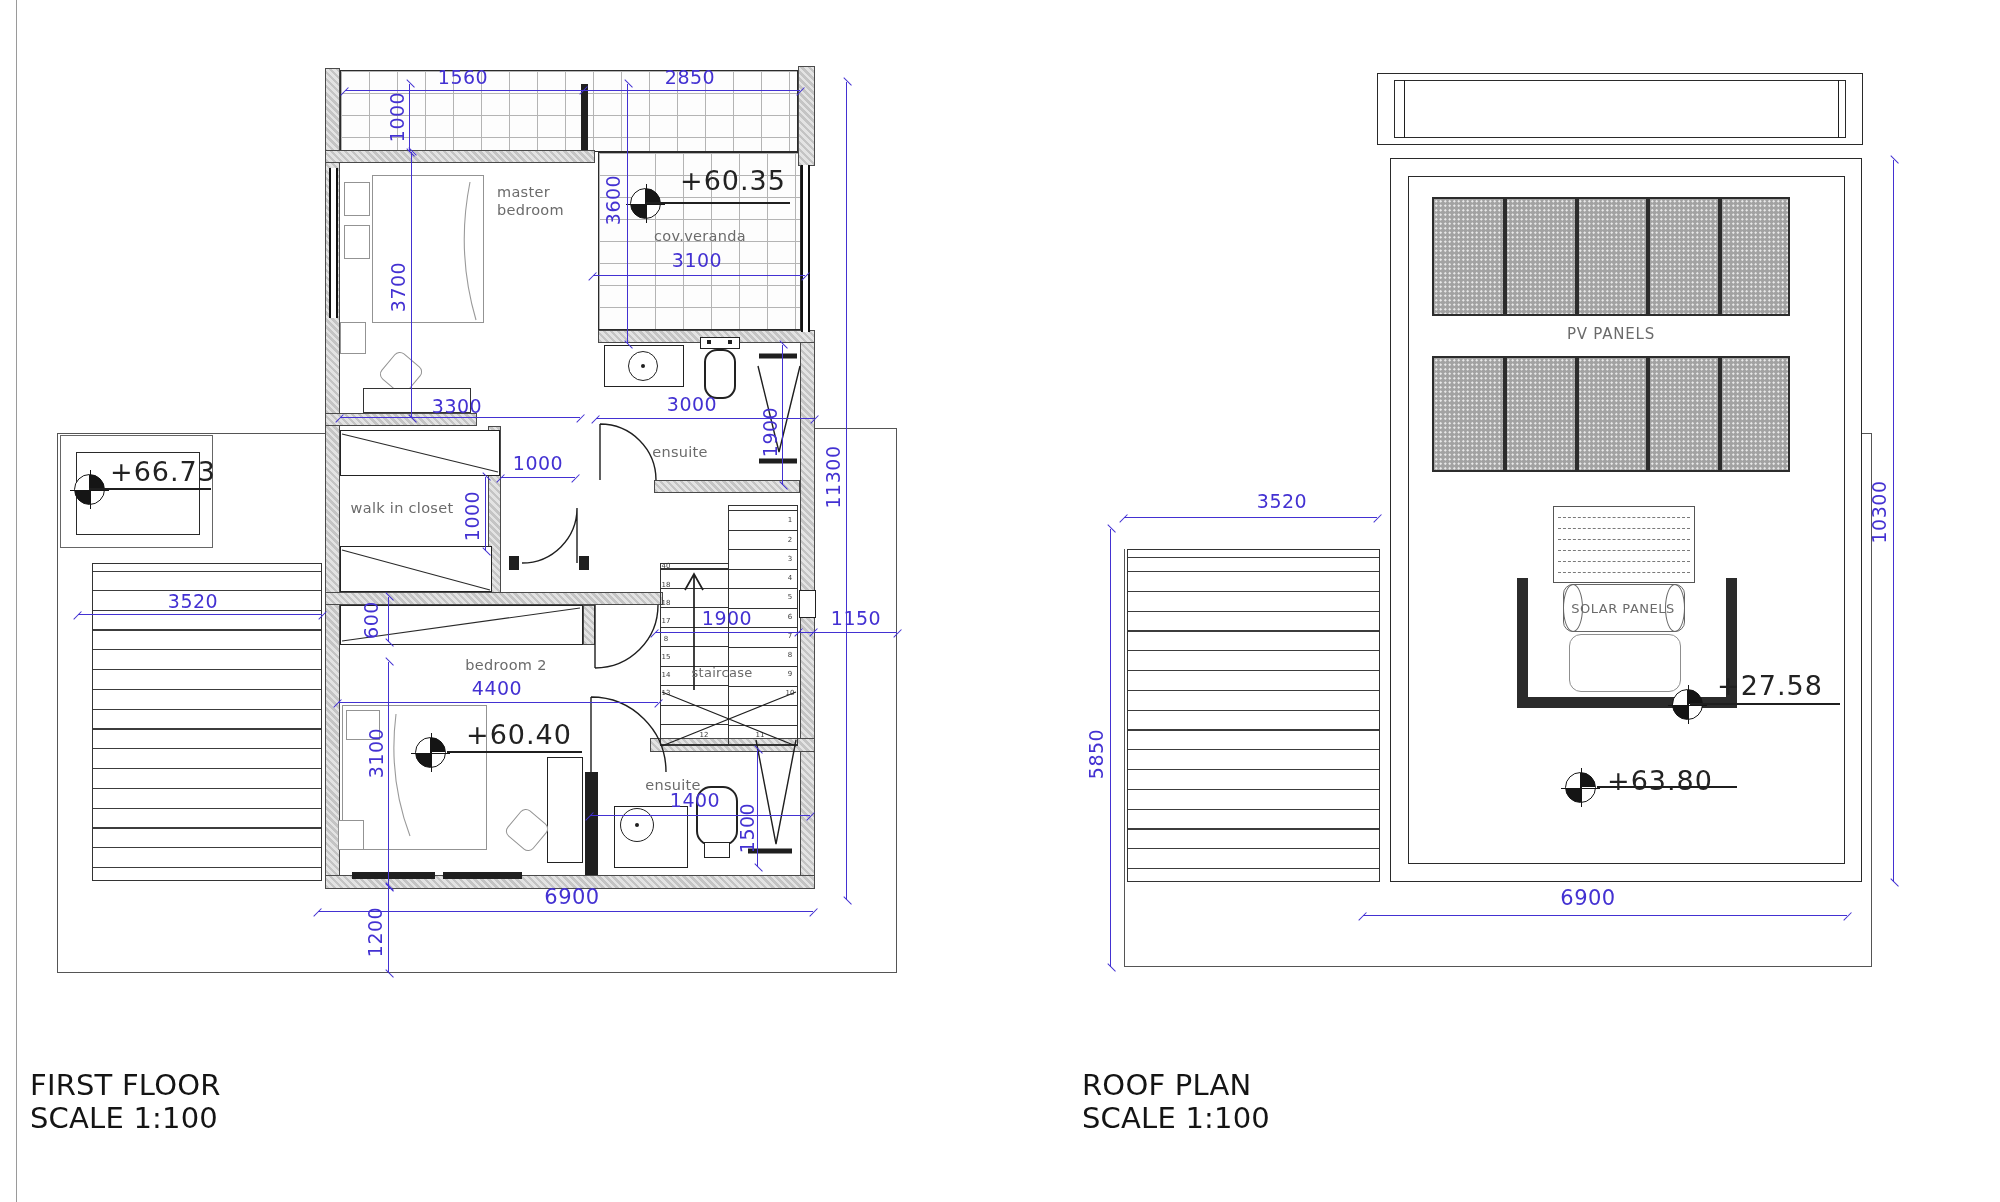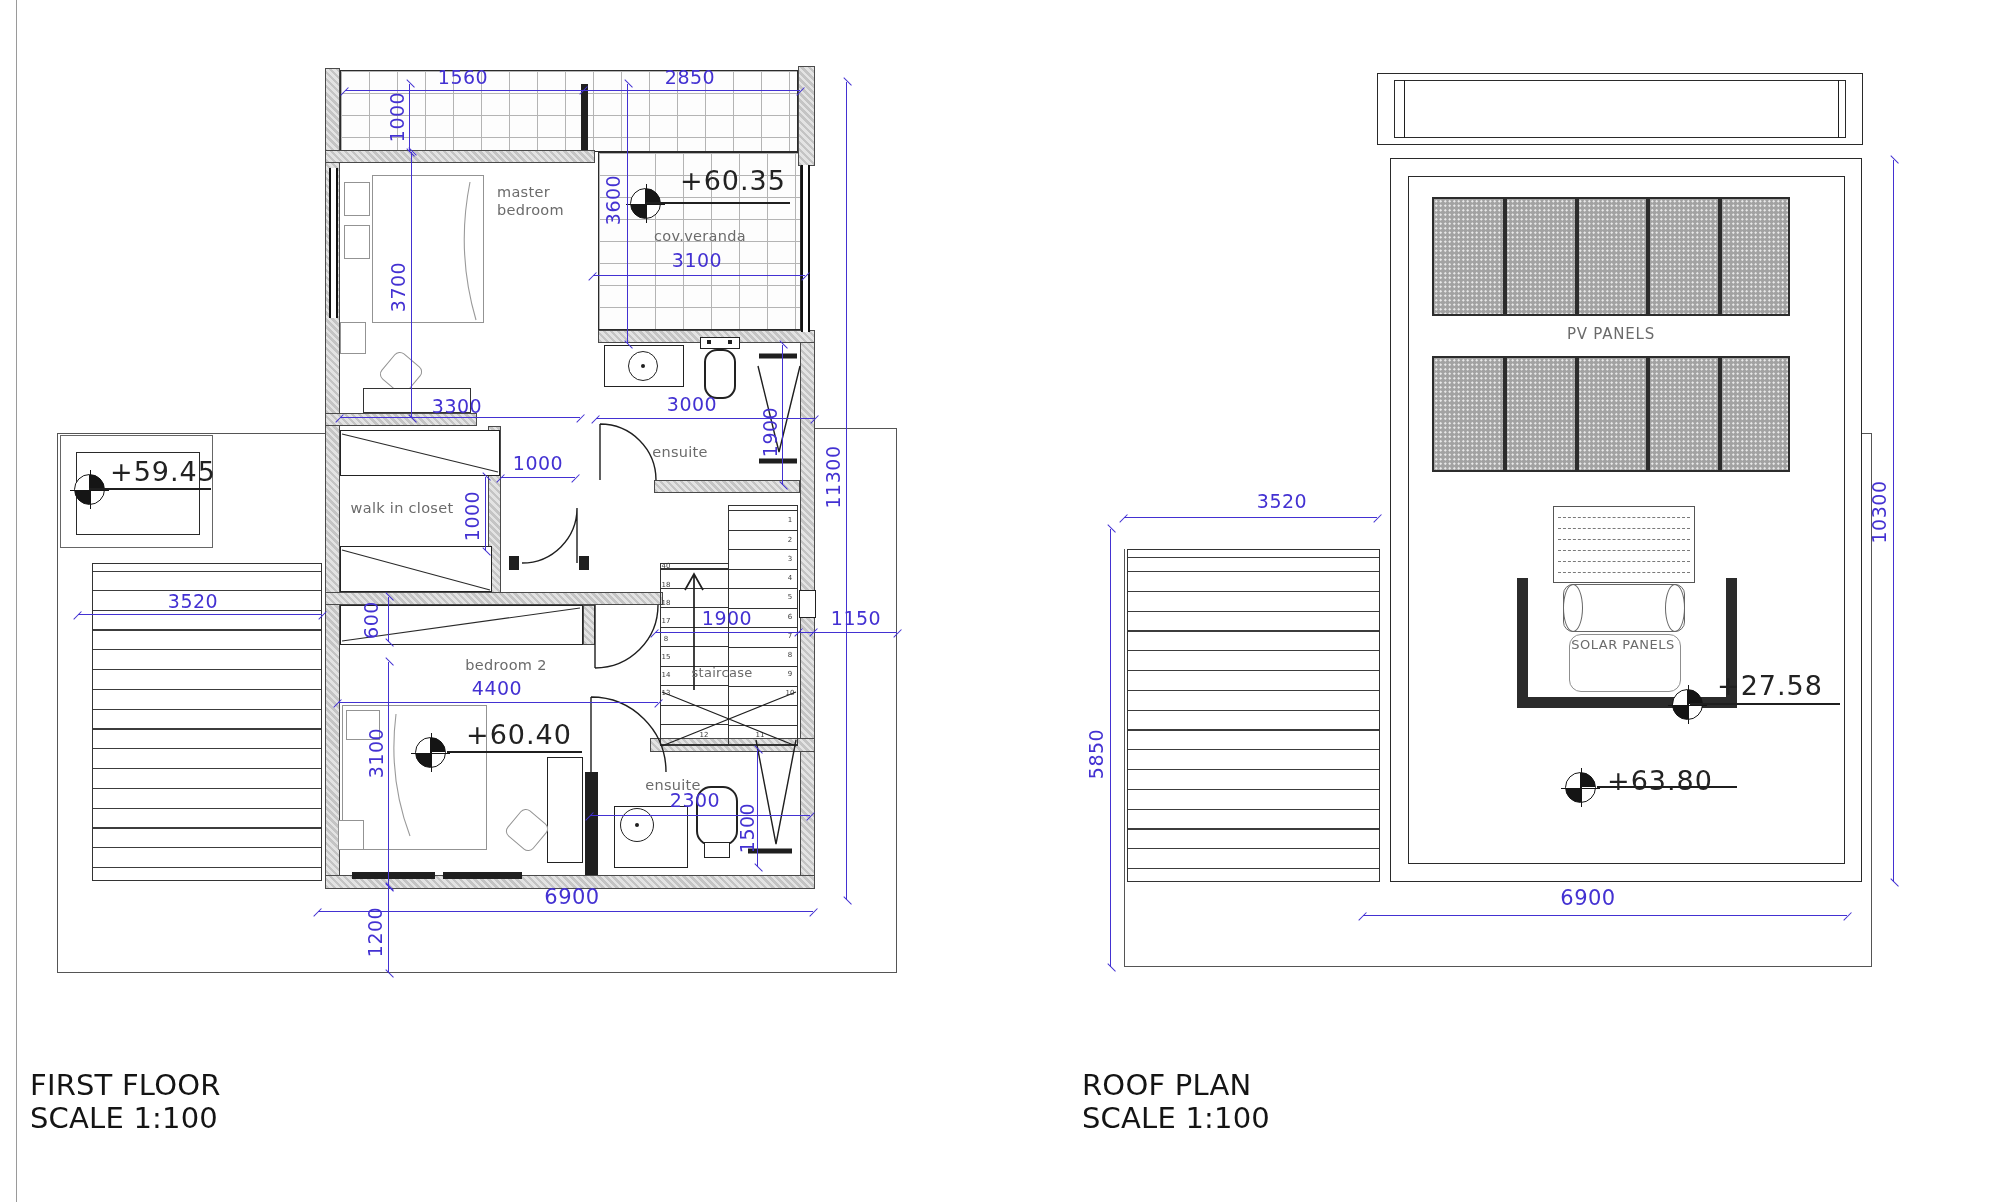--- a/index.html
+++ b/index.html
@@ -79,21 +79,21 @@
   <div class="gln" style="left:57px;top:433px;width:268px;height:1.2px;background:#555;"></div>
   <div class="gln" style="left:57px;top:433px;width:1.2px;height:540px;background:#555;"></div>
   <div class="gln" style="left:57px;top:972px;width:840px;height:1.2px;background:#555;"></div>
   <div class="gln" style="left:896px;top:428px;width:1.2px;height:545px;background:#555;"></div>
   <div class="gln" style="left:815px;top:428px;width:81px;height:1.2px;background:#555;"></div>
 
   <div class="gthin" style="left:60px;top:435px;width:153px;height:113px;border-color:#666;"></div>
   <div class="thin" style="left:76px;top:452px;width:124px;height:83px;"></div>
   <div class="lvlm" style="left:74px;top:474px;"></div>
   <div class="ln" style="left:89px;top:488px;width:122px;height:1.5px;"></div>
-  <div class="lvl" style="left:163px;top:471px;">+59.45</div>
+  <div class="lvl" style="left:163px;top:471px;">+66.73</div>
 
   <div class="louv" style="left:92px;top:563px;width:230px;height:318px;"></div>
 
   <div class="abs" style="left:325px;top:65px;width:490px;height:824px;background:#fff;"></div>
 
   <div class="brick" style="left:340px;top:70px;width:458px;height:82px;"></div>
   <div class="ln" style="left:581px;top:84px;width:7px;height:68px;"></div>
 
   <div class="brick" style="left:598px;top:152px;width:203px;height:178px;"></div>
 
@@ -256,21 +256,21 @@
   <div class="dt" style="left:692px;top:404px;">3000</div>
   <div class="dtv" style="left:770px;top:432px;">1900</div>
   <div class="dtv" style="left:833px;top:477px;">11300</div>
   <div class="dt" style="left:538px;top:463px;">1000</div>
   <div class="dtv" style="left:472px;top:516px;">1000</div>
   <div class="dtv" style="left:371px;top:620px;">600</div>
   <div class="dt" style="left:727px;top:618px;">1900</div>
   <div class="dt" style="left:856px;top:618px;">1150</div>
   <div class="dt" style="left:497px;top:688px;">4400</div>
   <div class="dtv" style="left:376px;top:753px;">3100</div>
-  <div class="dt" style="left:695px;top:800px;">2300</div>
+  <div class="dt" style="left:695px;top:800px;">1400</div>
   <div class="dtv" style="left:747px;top:828px;">1500</div>
   <div class="dt" style="left:572px;top:897px;font-size:21px;">6900</div>
   <div class="dtv" style="left:375px;top:932px;">1200</div>
   <div class="dt" style="left:193px;top:601px;">3520</div>
 
   <div class="gln" style="left:1124px;top:549px;width:1.2px;height:418px;background:#555;"></div>
   <div class="gln" style="left:1124px;top:966px;width:748px;height:1.2px;background:#555;"></div>
   <div class="gln" style="left:1871px;top:433px;width:1.2px;height:534px;background:#555;"></div>
   <div class="gln" style="left:1862px;top:433px;width:10px;height:1.2px;background:#555;"></div>
 
@@ -301,21 +301,21 @@
     <div class="dashrow" style="top:43px;"></div>
     <div class="dashrow" style="top:54px;"></div>
     <div class="dashrow" style="top:65px;"></div>
   </div>
 
   <div class="abs" style="left:1517px;top:578px;width:220px;height:130px;border-left:11px solid #2b2b2b;border-right:11px solid #2b2b2b;border-bottom:11px solid #2b2b2b;"></div>
 
   <div class="gthin" style="left:1563px;top:584px;width:122px;height:48px;border-color:#666;border-radius:10px;"></div>
   <div class="gthin" style="left:1563px;top:584px;width:20px;height:48px;border-color:#666;border-radius:50%;"></div>
   <div class="gthin" style="left:1665px;top:584px;width:20px;height:48px;border-color:#666;border-radius:50%;"></div>
-  <div class="lbl" style="left:1623px;top:608px;font-size:13px;letter-spacing:0.5px;margin-top:36px;">SOLAR PANELS</div>
+  <div class="lbl" style="left:1623px;top:608px;font-size:13px;letter-spacing:0.5px;">SOLAR PANELS</div>
   <div class="gthin" style="left:1569px;top:634px;width:112px;height:58px;border-color:#8f8f8f;border-radius:12px;"></div>
 
   <div class="lvlm" style="left:1672px;top:689px;"></div>
   <div class="ln" style="left:1690px;top:703px;width:150px;height:1.6px;"></div>
   <div class="lvl" style="left:1770px;top:685px;">+27.58</div>
   <div class="lvlm" style="left:1565px;top:772px;"></div>
   <div class="ln" style="left:1597px;top:786px;width:140px;height:1.6px;"></div>
   <div class="lvl" style="left:1660px;top:768px;margin-top:12px;">+63.80</div>
 
   <div class="louv" style="left:1127px;top:549px;width:253px;height:333px;"></div>

